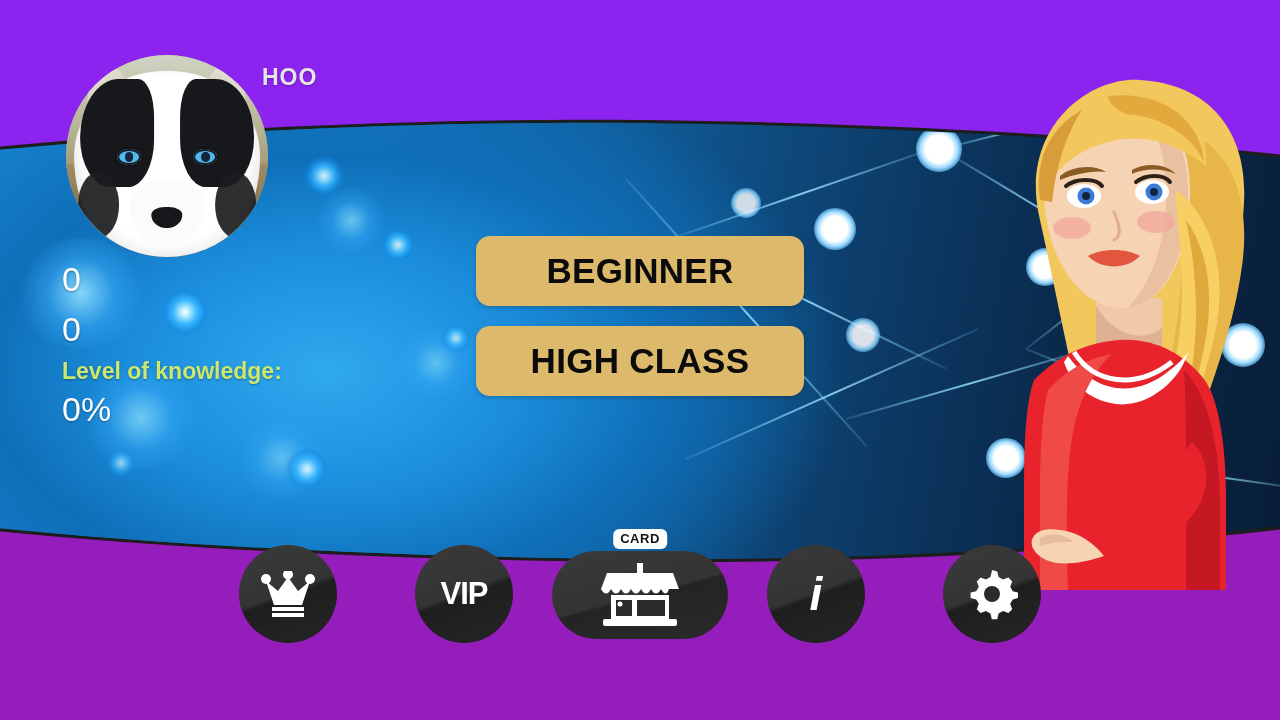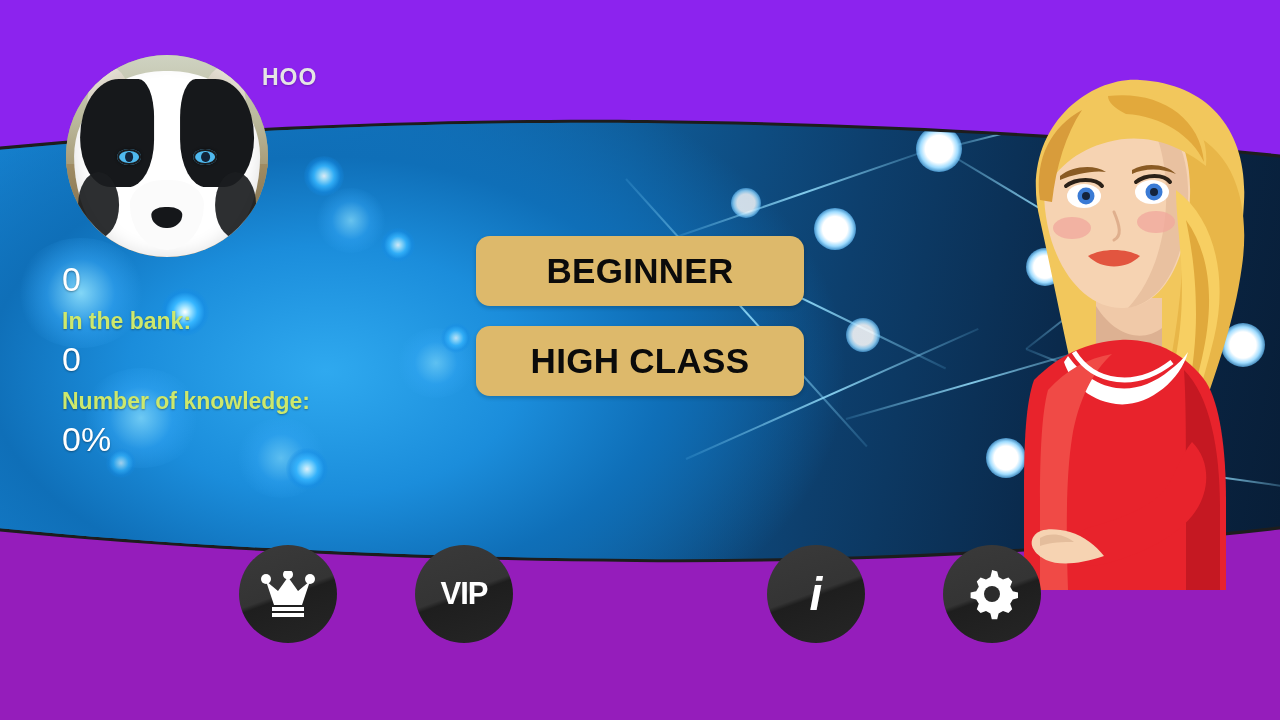--- a/index.html
+++ b/index.html
@@ -221,23 +221,22 @@
         <div class="snout"></div>
         <div class="nose"></div>
       </div>
     </div>
   </div>
 
   <div class="player-name">HOO</div>
 
   <div class="stats">
     <div class="stat-value">0</div>
-    <div class="stat-label">In the bank:</div>
     <div class="stat-value">0</div>
-    <div class="stat-label">Number of knowledge:</div>
+    <div class="stat-label">Level of knowledge:</div>
     <div class="stat-value">0%</div>
   </div>
 
   <div class="levels">
     <div class="level-btn">BEGINNER</div>
     <div class="level-btn">HIGH CLASS</div>
   </div>
 
   <div class="lady">
     <svg viewBox="0 0 332 520" xmlns="http://www.w3.org/2000/svg">
@@ -305,20 +304,35 @@
           <rect x="12" y="36" width="32" height="4" fill="#fff"></rect>
           <rect x="12" y="42" width="32" height="4" fill="#fff"></rect>
         </svg>
       </span>
     </div>
 
     <div class="nav-item" style="left:415px;text-align:center;">
       <span class="vip-text">VIP</span>
     </div>
 
+    <div class="nav-item wide" style="left:552px;">
+      <span class="card-sign">CARD</span>
+      <span>
+        <svg width="86" height="64" viewBox="0 0 86 64">
+          <rect x="40" y="0" width="6" height="10" fill="#fff"></rect>
+          <path d="M10 10 L76 10 L82 26 L4 26 Z" fill="#fff"></path>
+          <path d="M4 26 q5 9 10 0 q5 9 10 0 q5 9 10 0 q5 9 10 0 q5 9 10 0 q5 9 10 0 q5 9 8 0 L82 26 Z" fill="#fff"></path>
+          <rect x="14" y="32" width="58" height="24" fill="#fff"></rect>
+          <rect x="19" y="37" width="16" height="16" fill="#2b2b2b"></rect>
+          <rect x="40" y="37" width="28" height="16" fill="#2b2b2b"></rect>
+          <circle cx="23" cy="41" r="2.5" fill="#fff"></circle>
+          <rect x="6" y="56" width="74" height="7" rx="2" fill="#fff"></rect>
+        </svg>
+      </span>
+    </div>
 
     <div class="nav-item" style="left:767px;">
       <span class="info-text">i</span>
     </div>
 
     <div class="nav-item" style="left:943px;">
       <span>
         <svg width="52" height="52" viewBox="0 0 52 52">
           <path fill="#fff" d="M26 2 l5.2 1.4 1.4 5.6 4.4 2.6 5.4-2 3.8 3.8 -2 5.4 2.6 4.4 5.6 1.4 0 5.4 -5.6 1.4 -2.6 4.4 2 5.4 -3.8 3.8 -5.4-2 -4.4 2.6 -1.4 5.6 -5.4 0 -1.4-5.6 -4.4-2.6 -5.4 2 -3.8-3.8 2-5.4 -2.6-4.4 -5.6-1.4 0-5.4 5.6-1.4 2.6-4.4 -2-5.4 3.8-3.8 5.4 2 4.4-2.6 1.4-5.6 Z"></path>
           <circle cx="26" cy="26" r="8" fill="#2b2b2b"></circle>

